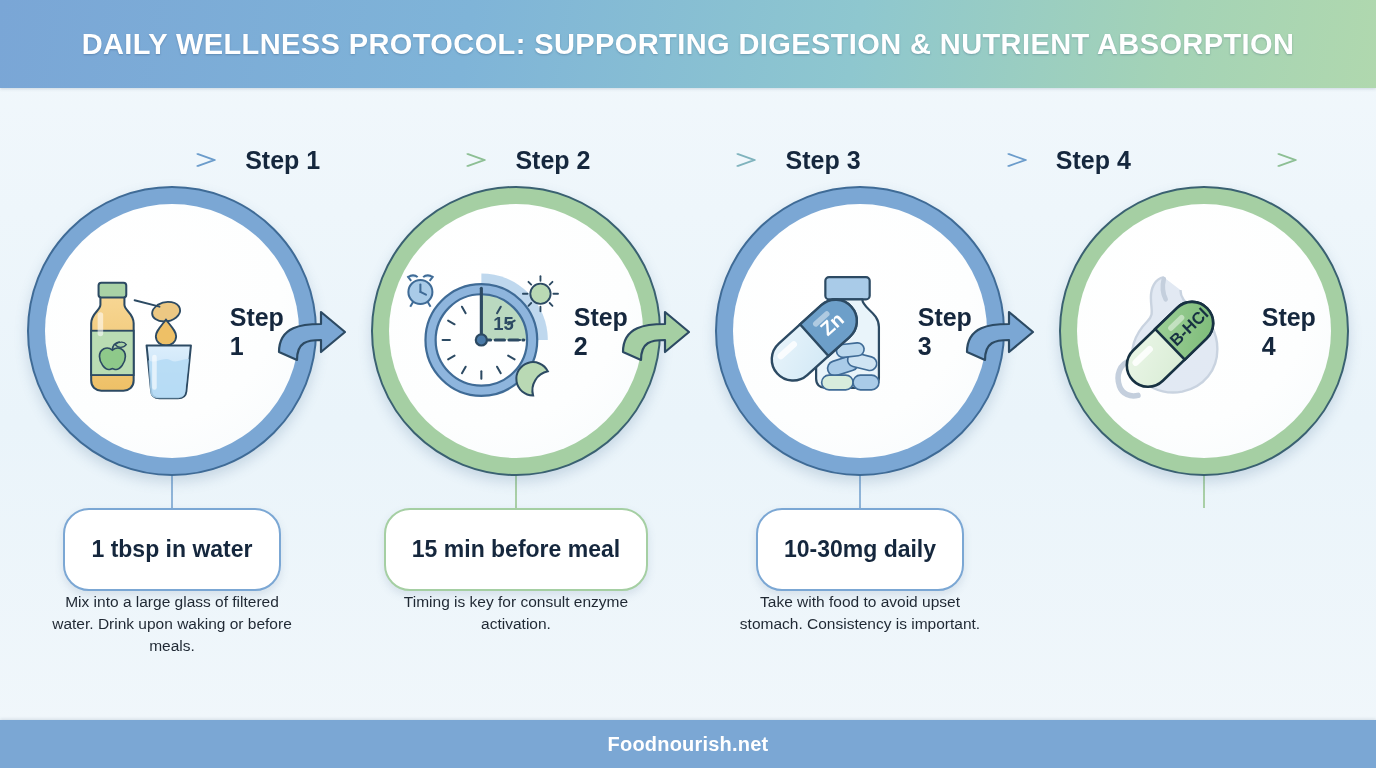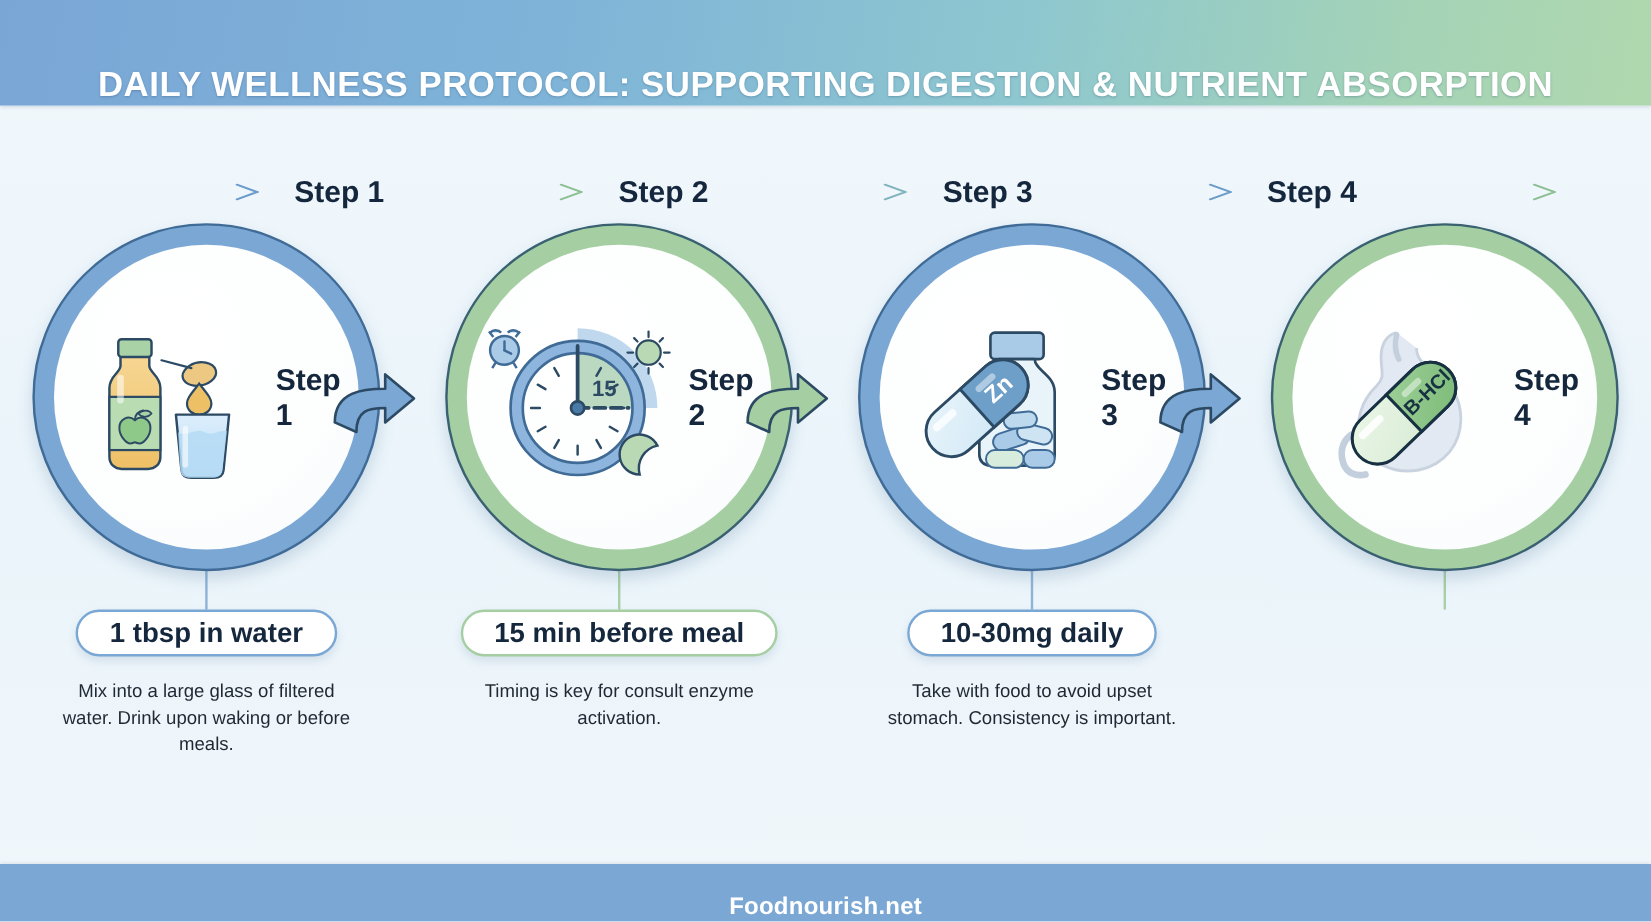--- a/index.html
+++ b/index.html
@@ -13,21 +13,21 @@
     position: relative;
     width: 1376px; height: 768px;
     background: linear-gradient(180deg, #f2f8fc 0%, #eaf4fa 55%, #f1f7fb 100%);
   }
 
   
   #header {
     position: absolute; left: 0; top: 0;
     width: 1376px; height: 88px;
     background: linear-gradient(100deg, #7aa6d6 0%, #7fb4d8 34%, #8ec7cf 62%, #a4d3b6 85%, #b0d8ae 100%);
-    display: flex; align-items: flex-end; justify-content: center;
+    display: flex; align-items: center; justify-content: center;
     box-shadow: 0 1px 3px rgba(40,70,100,0.18);
   }
   #header-title {
     color: #ffffff;
     font-size: 29px;
     font-weight: bold;
     letter-spacing: 0.4px;
     text-shadow: 0 1px 2px rgba(30,60,95,0.30);
     white-space: nowrap;
   }
@@ -84,42 +84,41 @@
 
   
   .stem { width: 2px; height: 32px; }
   .stem.blue  { background: #8fb4d8; }
   .stem.green { background: #a9cfa6; }
 
   
   .badge {
     background: #ffffff;
     border-radius: 26px;
-    padding: 4px 26px;
+    padding: 26px 26px;
     font-size: 23px; font-weight: bold; color: #15273d;
     white-space: nowrap;
     box-shadow: 0 4px 8px rgba(80,115,150,0.16);
     display: flex; align-items: baseline; gap: 7px;
   }
   .badge.blue  { border: 2px solid #7ba7d4; }
   .badge.green { border: 2px solid #a5cfa3; justify-content: flex-end; }
   .badge .sub { font-size: 17px; font-weight: bold; }
 
   .desc {
-    margin-top: 19px;
     width: 255px; text-align: center;
     font-size: 15.5px; line-height: 1.42; color: #1f2833;
   }
 
   
   #footer {
     position: absolute; left: 0; bottom: 0;
     width: 1376px; height: 48px;
     background: #7ba7d4;
-    display: flex; align-items: flex-end; justify-content: center;
+    display: flex; align-items: center; justify-content: center;
     box-shadow: 0 -1px 3px rgba(40,70,100,0.14);
   }
   #footer-text {
     color: #ffffff; font-size: 20px; font-weight: bold; letter-spacing: 0.2px;
   }
 </style>
 </head>
 <body>
 
 <div id="page">

